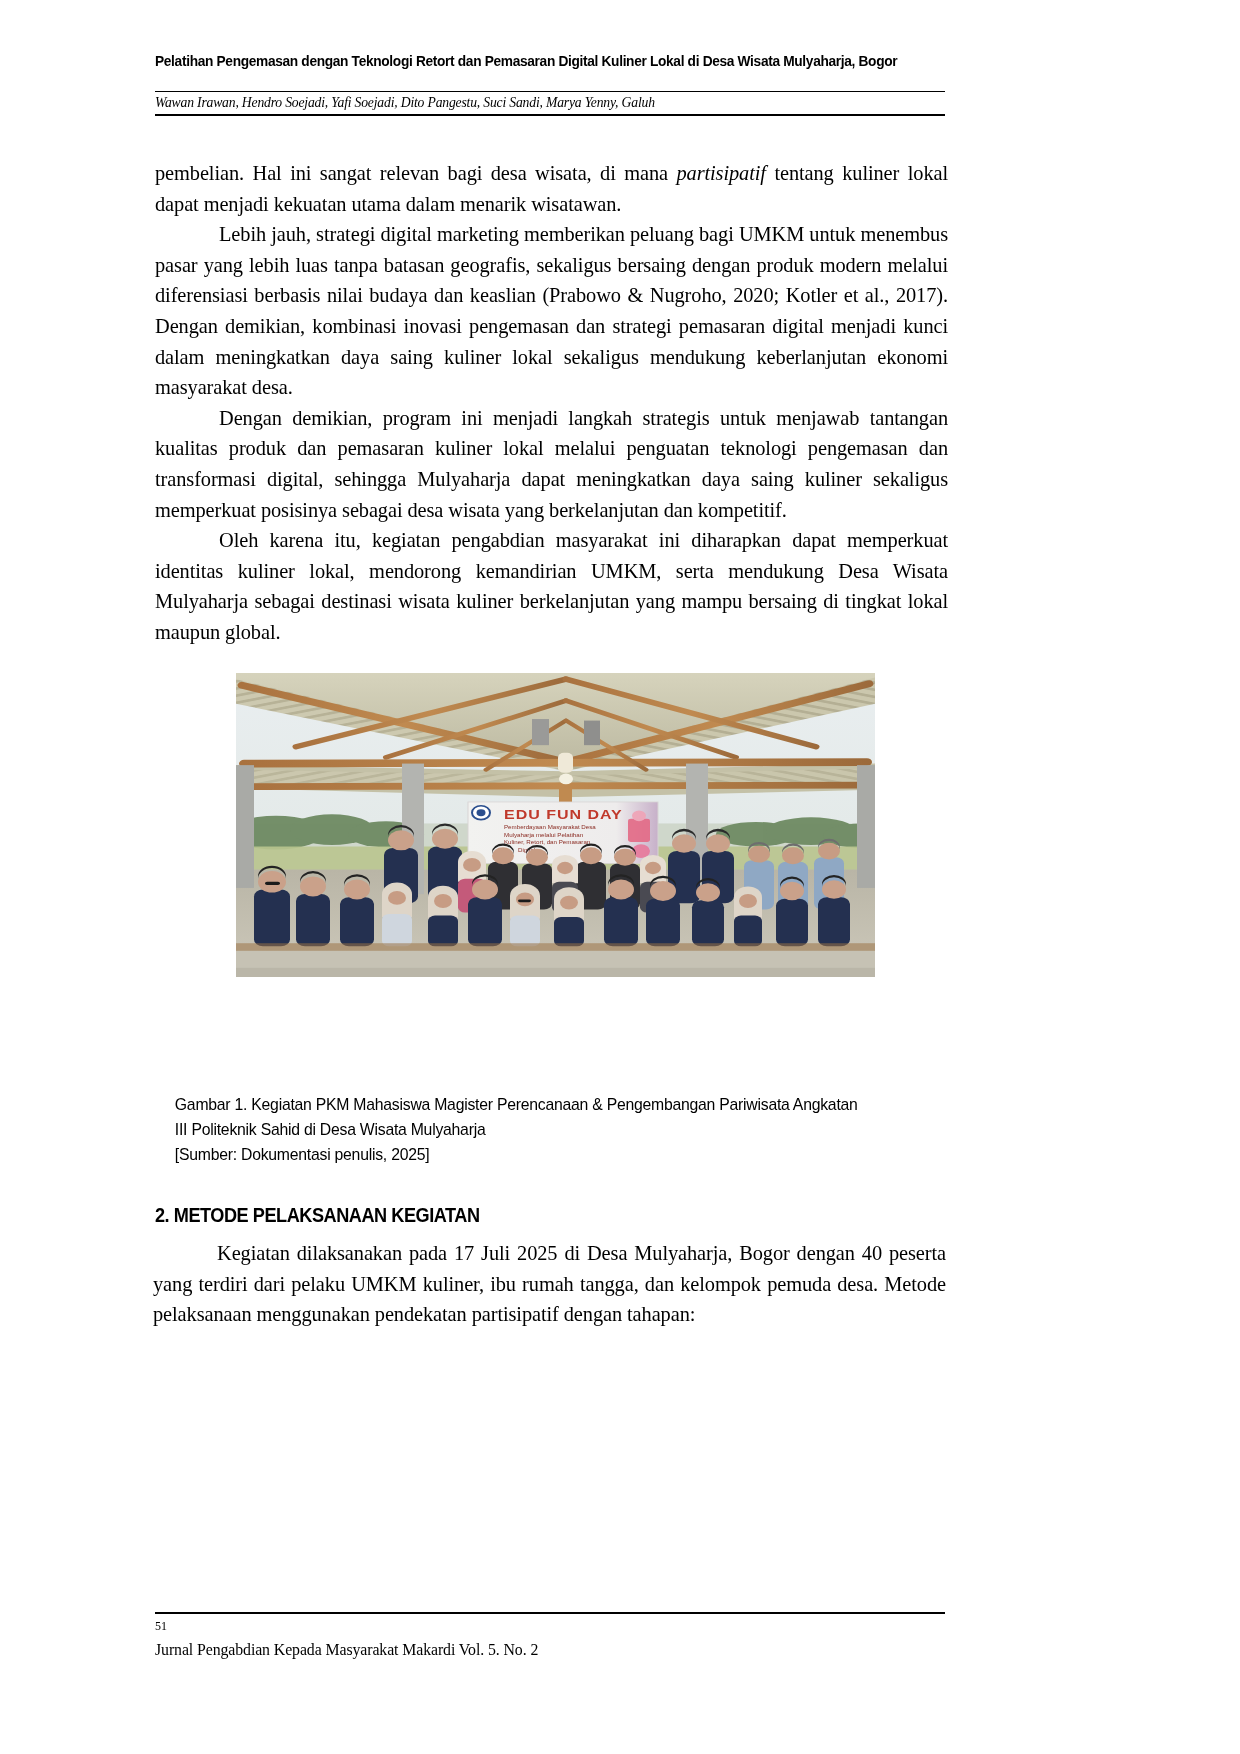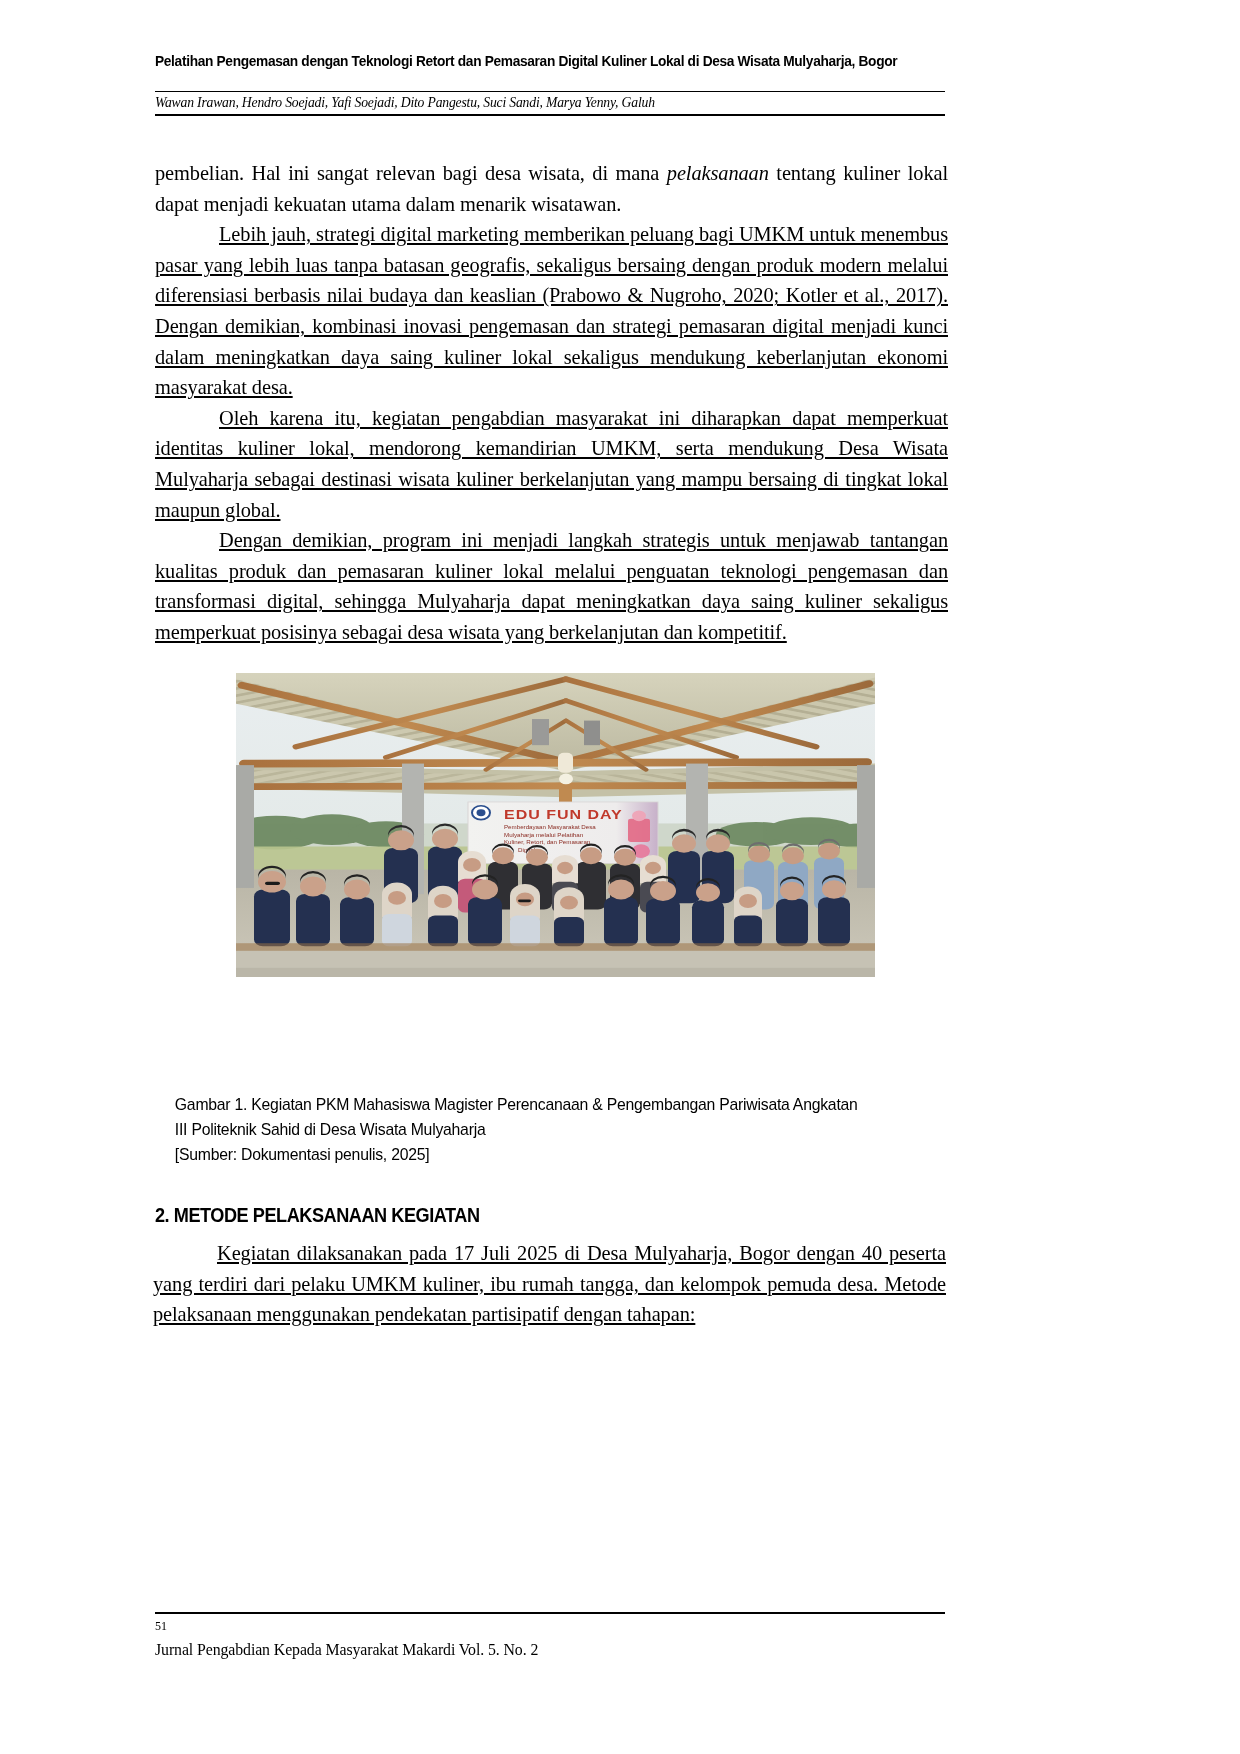--- a/index.html
+++ b/index.html
@@ -82,21 +82,21 @@
   }
   .para {
     margin: 0;
     font-size: 20.4px;
     line-height: 30.6px;
     text-align: justify;
     text-justify: inter-word;
     letter-spacing: -0.1px;
     hyphens: none;
   }
-  .para.indent { text-indent: 64px; text-decoration: underline; }
+  .para.indent { text-indent: 64px; }
   .para em { font-style: italic; }
 
   
   .figure {
     position: absolute;
     left: 236px;
     top: 673px;
     width: 639px;
     height: 304px;
   }
@@ -176,27 +176,27 @@
 
   <div class="runhead">
     <div class="runhead-title">Pelatihan Pengemasan dengan Teknologi Retort dan Pemasaran Digital Kuliner Lokal di Desa Wisata Mulyaharja, Bogor</div>
   </div>
   <div class="runhead-rule"></div>
   <div class="runhead-authors">Wawan Irawan, Hendro Soejadi, Yafi Soejadi, Dito Pangestu, Suci Sandi, Marya Yenny, Galuh</div>
   <div class="runhead-rule2"></div>
 
   <div class="body-col">
 
-    <p class="para"><span>pembelian. Hal ini sangat relevan bagi desa wisata, di mana </span><em>pelaksanaan</em><span> tentang kuliner lokal dapat menjadi kekuatan utama dalam menarik wisatawan.</span></p>
+    <p class="para"><span>pembelian. Hal ini sangat relevan bagi desa wisata, di mana </span><em>partisipatif</em><span> tentang kuliner lokal dapat menjadi kekuatan utama dalam menarik wisatawan.</span></p>
 
     <p class="para indent">Lebih jauh, strategi digital marketing memberikan peluang bagi UMKM untuk menembus pasar yang lebih luas tanpa batasan geografis, sekaligus bersaing dengan produk modern melalui diferensiasi berbasis nilai budaya dan keaslian (Prabowo &amp; Nugroho, 2020; Kotler et al., 2017). Dengan demikian, kombinasi inovasi pengemasan dan strategi pemasaran digital menjadi kunci dalam meningkatkan daya saing kuliner lokal sekaligus mendukung keberlanjutan ekonomi masyarakat desa.</p>
 
+    <p class="para indent">Dengan demikian, program ini menjadi langkah strategis untuk menjawab tantangan kualitas produk dan pemasaran kuliner lokal melalui penguatan teknologi pengemasan dan transformasi digital, sehingga Mulyaharja dapat meningkatkan daya saing kuliner sekaligus memperkuat posisinya sebagai desa wisata yang berkelanjutan dan kompetitif.</p>
+
     <p class="para indent">Oleh karena itu, kegiatan pengabdian masyarakat ini diharapkan dapat memperkuat identitas kuliner lokal, mendorong kemandirian UMKM, serta mendukung Desa Wisata Mulyaharja sebagai destinasi wisata kuliner berkelanjutan yang mampu bersaing di tingkat lokal maupun global.</p>
-
-    <p class="para indent">Dengan demikian, program ini menjadi langkah strategis untuk menjawab tantangan kualitas produk dan pemasaran kuliner lokal melalui penguatan teknologi pengemasan dan transformasi digital, sehingga Mulyaharja dapat meningkatkan daya saing kuliner sekaligus memperkuat posisinya sebagai desa wisata yang berkelanjutan dan kompetitif.</p>
   </div>
 
   <div class="figure">
     <div class="photo">
       <svg viewBox="0 0 639 396" preserveAspectRatio="none" role="img">
         <defs>
           <linearGradient id="skyG" x1="0" y1="0" x2="0" y2="1">
             <stop offset="0" stop-color="#e9eef0"></stop>
             <stop offset="1" stop-color="#dfe6e2"></stop>
           </linearGradient>

